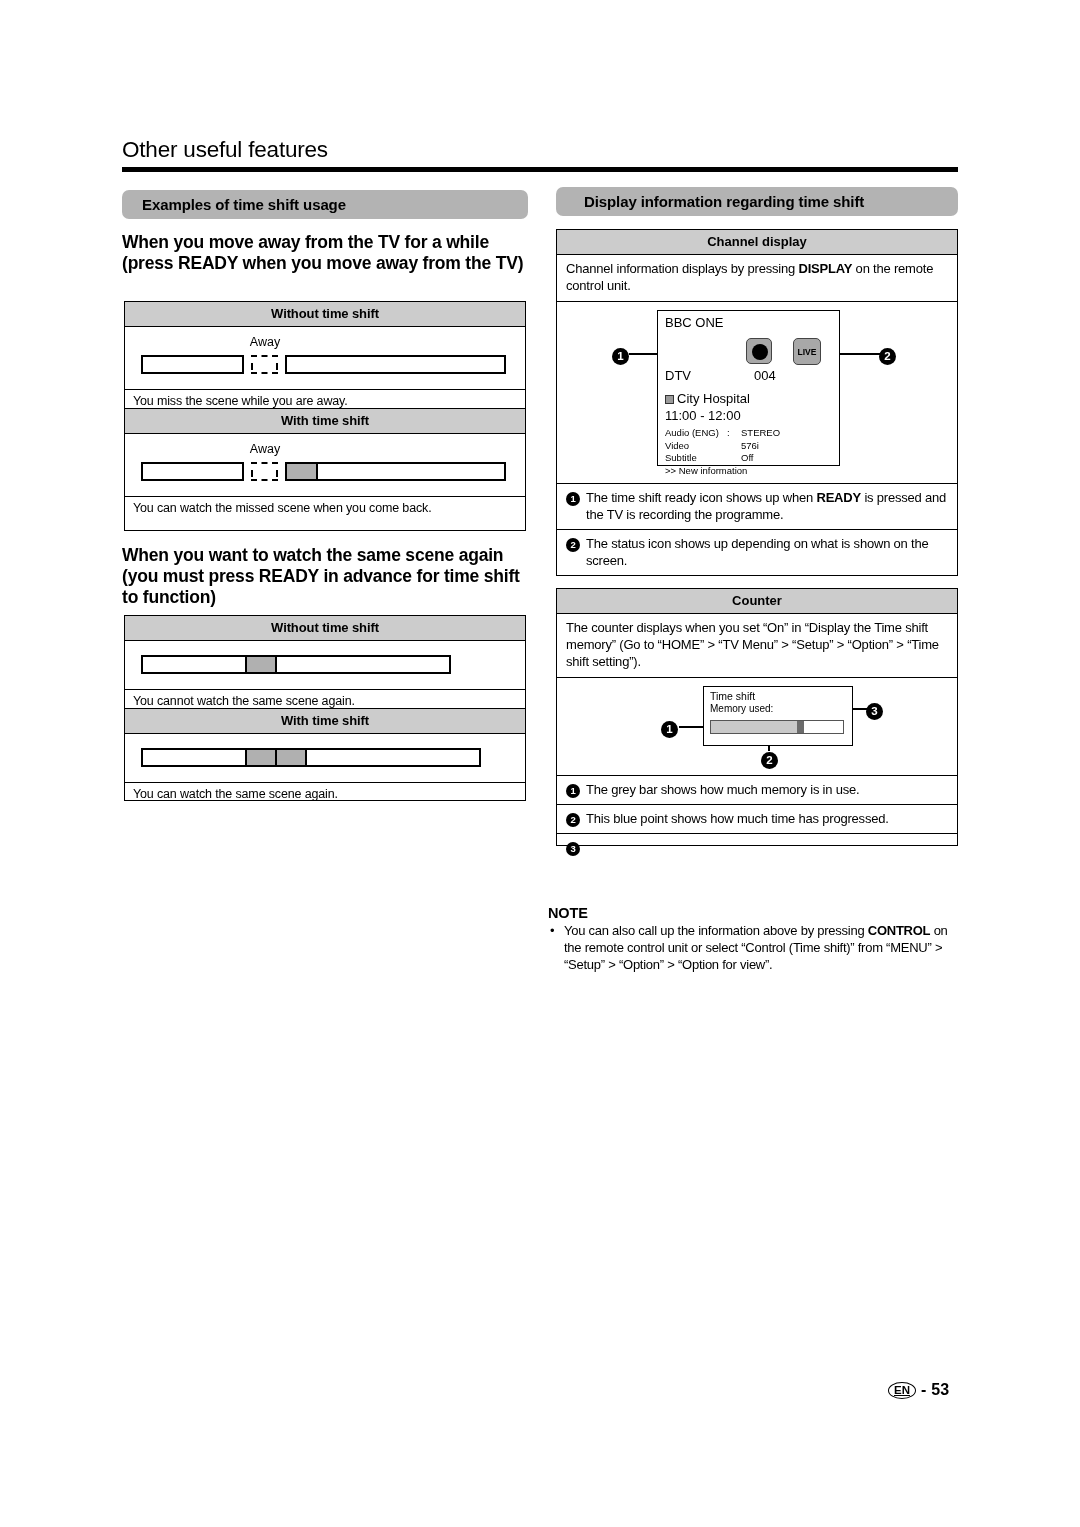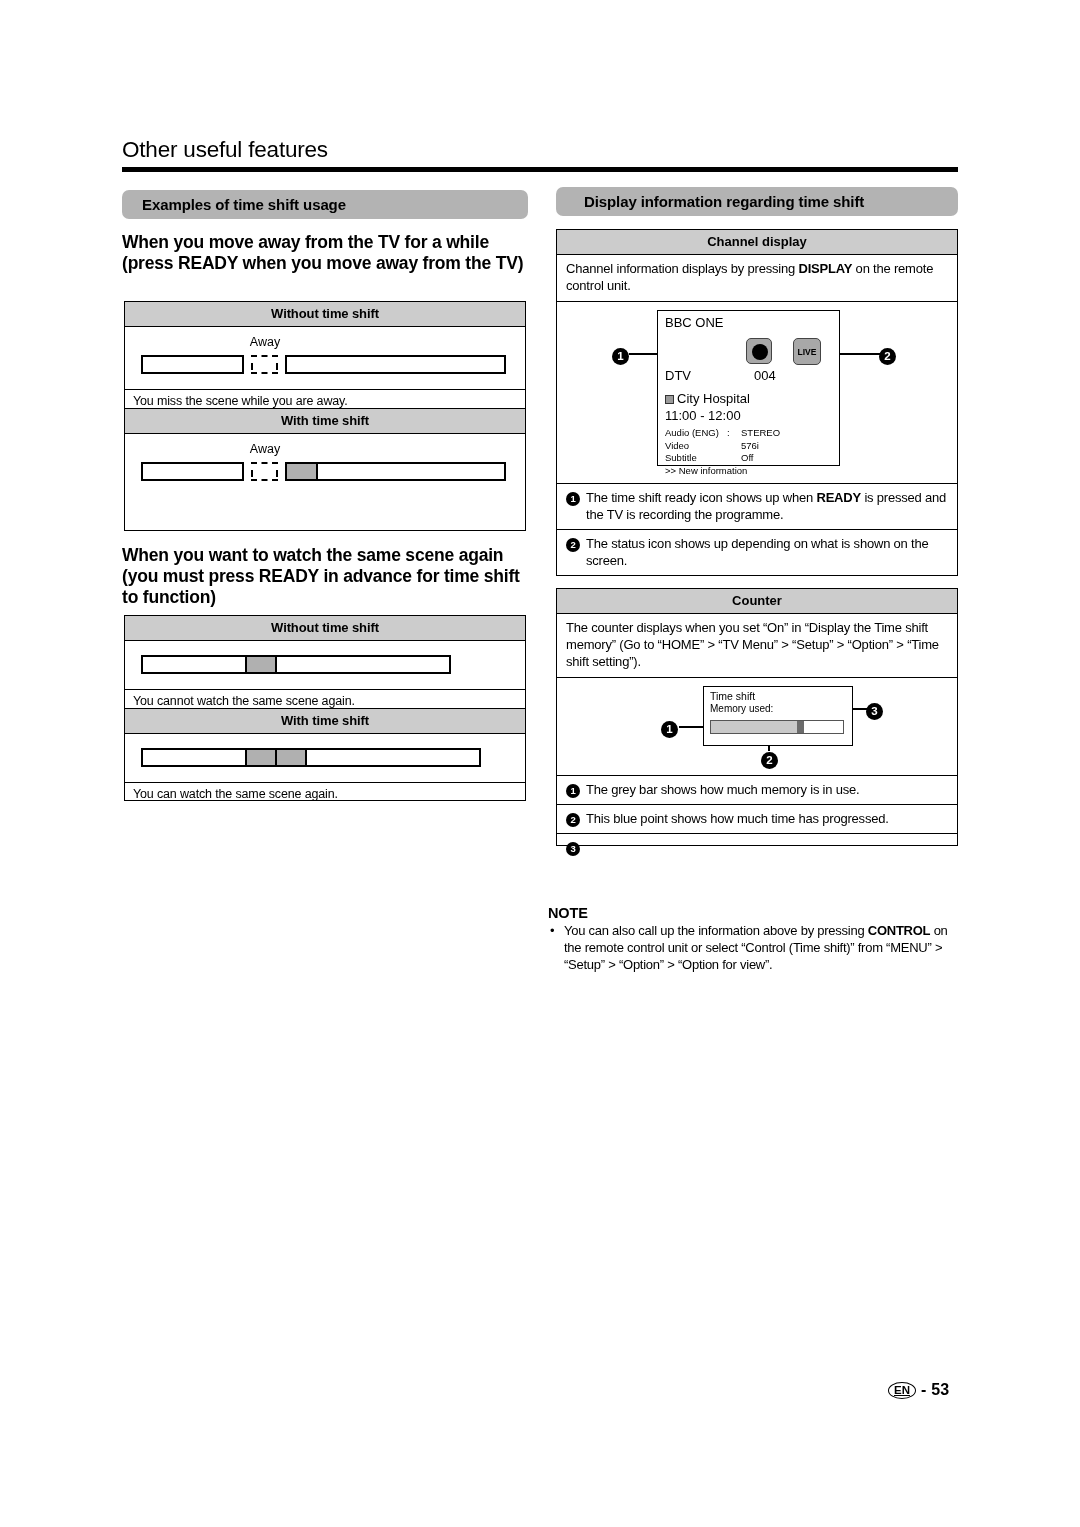--- a/index.html
+++ b/index.html
@@ -328,20 +328,21 @@
       <div class="away-label">Away</div>
       <div class="bar-row">
         <div class="seg" style="left:0px; width:103px;"></div>
         <div class="gap" style="left:110px; width:27px;"></div>
         <div class="combo" style="left:144px; width:221px;">
           <div class="cell grey" style="width:31px;"></div>
           <div class="cell" style="flex:1;"></div>
         </div>
       </div>
     </div>
+    <div class="tbl-caption">You can watch the missed scene when you come back.</div>
   </div>
 
   <div class="subhead" id="subhead-2">When you want to watch the same scene again (you must press READY in advance for time shift to function)</div>
 
   <div class="tbl" id="tbl-2">
 
     <div class="tbl-head">Without time shift</div>
     <div class="tbl-body">
       <div class="bar-row" style="margin-top:14px;">
         <div class="combo" style="left:0px; width:310px;">

